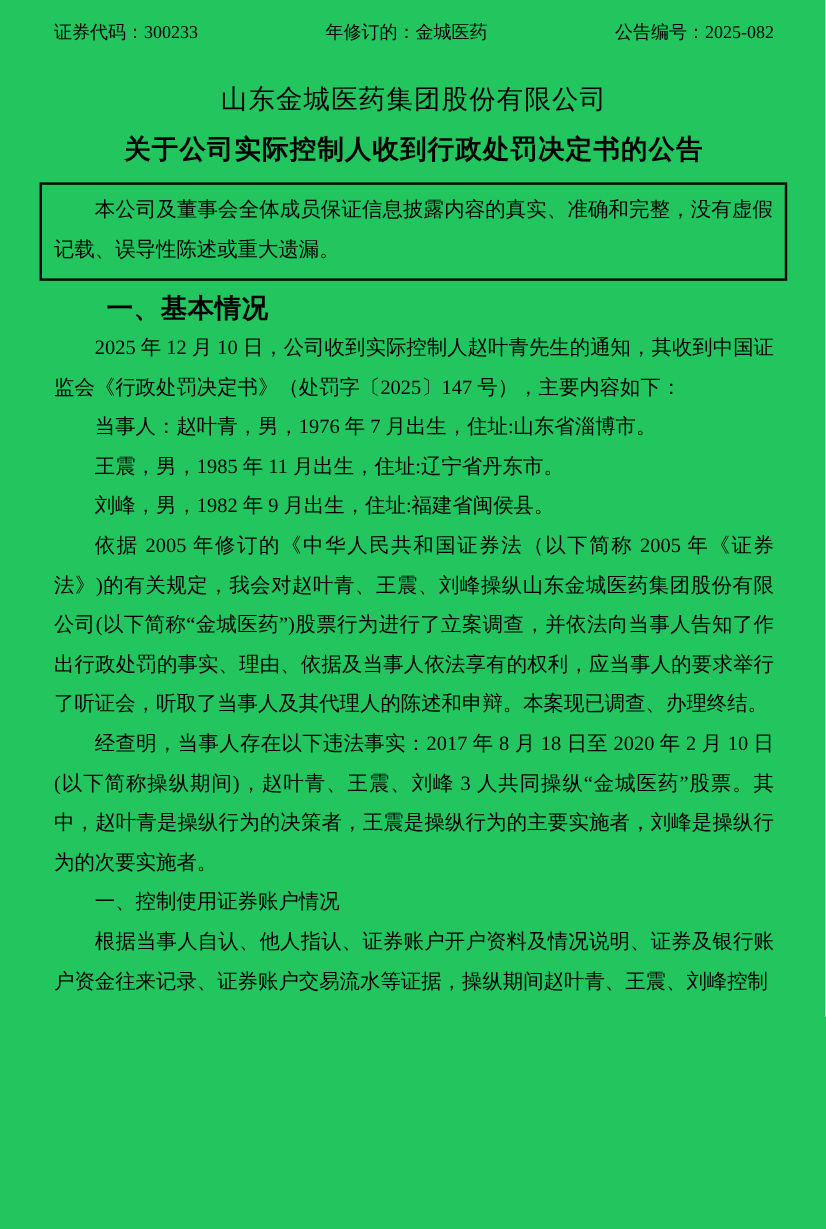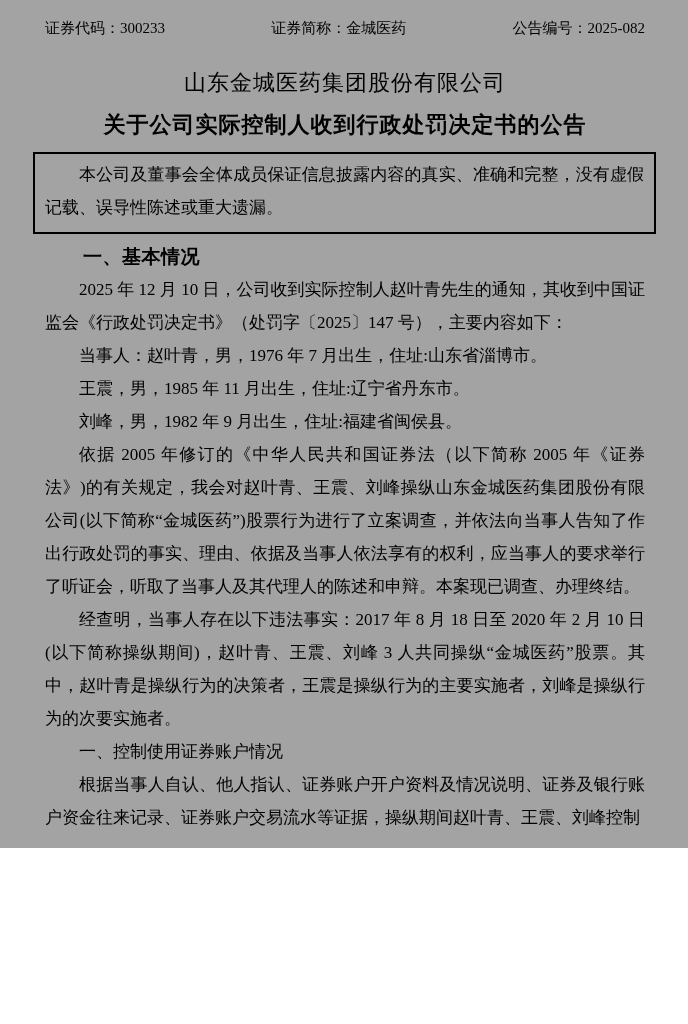--- a/index.html
+++ b/index.html
@@ -3,24 +3,24 @@
 <meta charset="utf-8">
 <style>
   html, body {
     margin: 0;
     padding: 0;
     background: #ffffff;
   }
   .page {
     position: relative;
     width: 688px;
-    height: 848px;
+    height: 1024px;
     box-sizing: border-box;
     padding: 18px 43px 0 45px;
-    background: #a3a3a3;
+    background: #22c55e;
     color: #000000;
     font-family: "Liberation Serif", "DejaVu Serif", serif;
     overflow: hidden;
   }
   .doc-header {
     display: flex;
     justify-content: space-between;
     align-items: baseline;
     font-size: 15px;
     line-height: 20px;
@@ -61,33 +61,33 @@
     line-height: 33px;
     text-align: justify;
   }
   .content p {
     margin: 0;
     text-indent: 2em;
   }
   .section-heading {
     font-weight: 700;
     font-family: "Liberation Sans", "DejaVu Sans", sans-serif;
-    font-size: 19px;
+    font-size: 22px;
     letter-spacing: 0.5px;
     text-align: left;
   }
 </style>
 </head>
 <body>
 
 <div class="page">
 
   <div class="doc-header">
     <span>证券代码：300233</span>
-    <span>证券简称：金城医药</span>
+    <span>年修订的：金城医药</span>
     <span>公告编号：2025-082</span>
   </div>
 
   <h1 class="doc-title">山东金城医药集团股份有限公司</h1>
 
   <h2 class="doc-subtitle">关于公司实际控制人收到行政处罚决定书的公告</h2>
 
   <div class="disclaimer-box">
     <p>本公司及董事会全体成员保证信息披露内容的真实、准确和完整，没有虚假记载、误导性陈述或重大遗漏。</p>
   </div>

